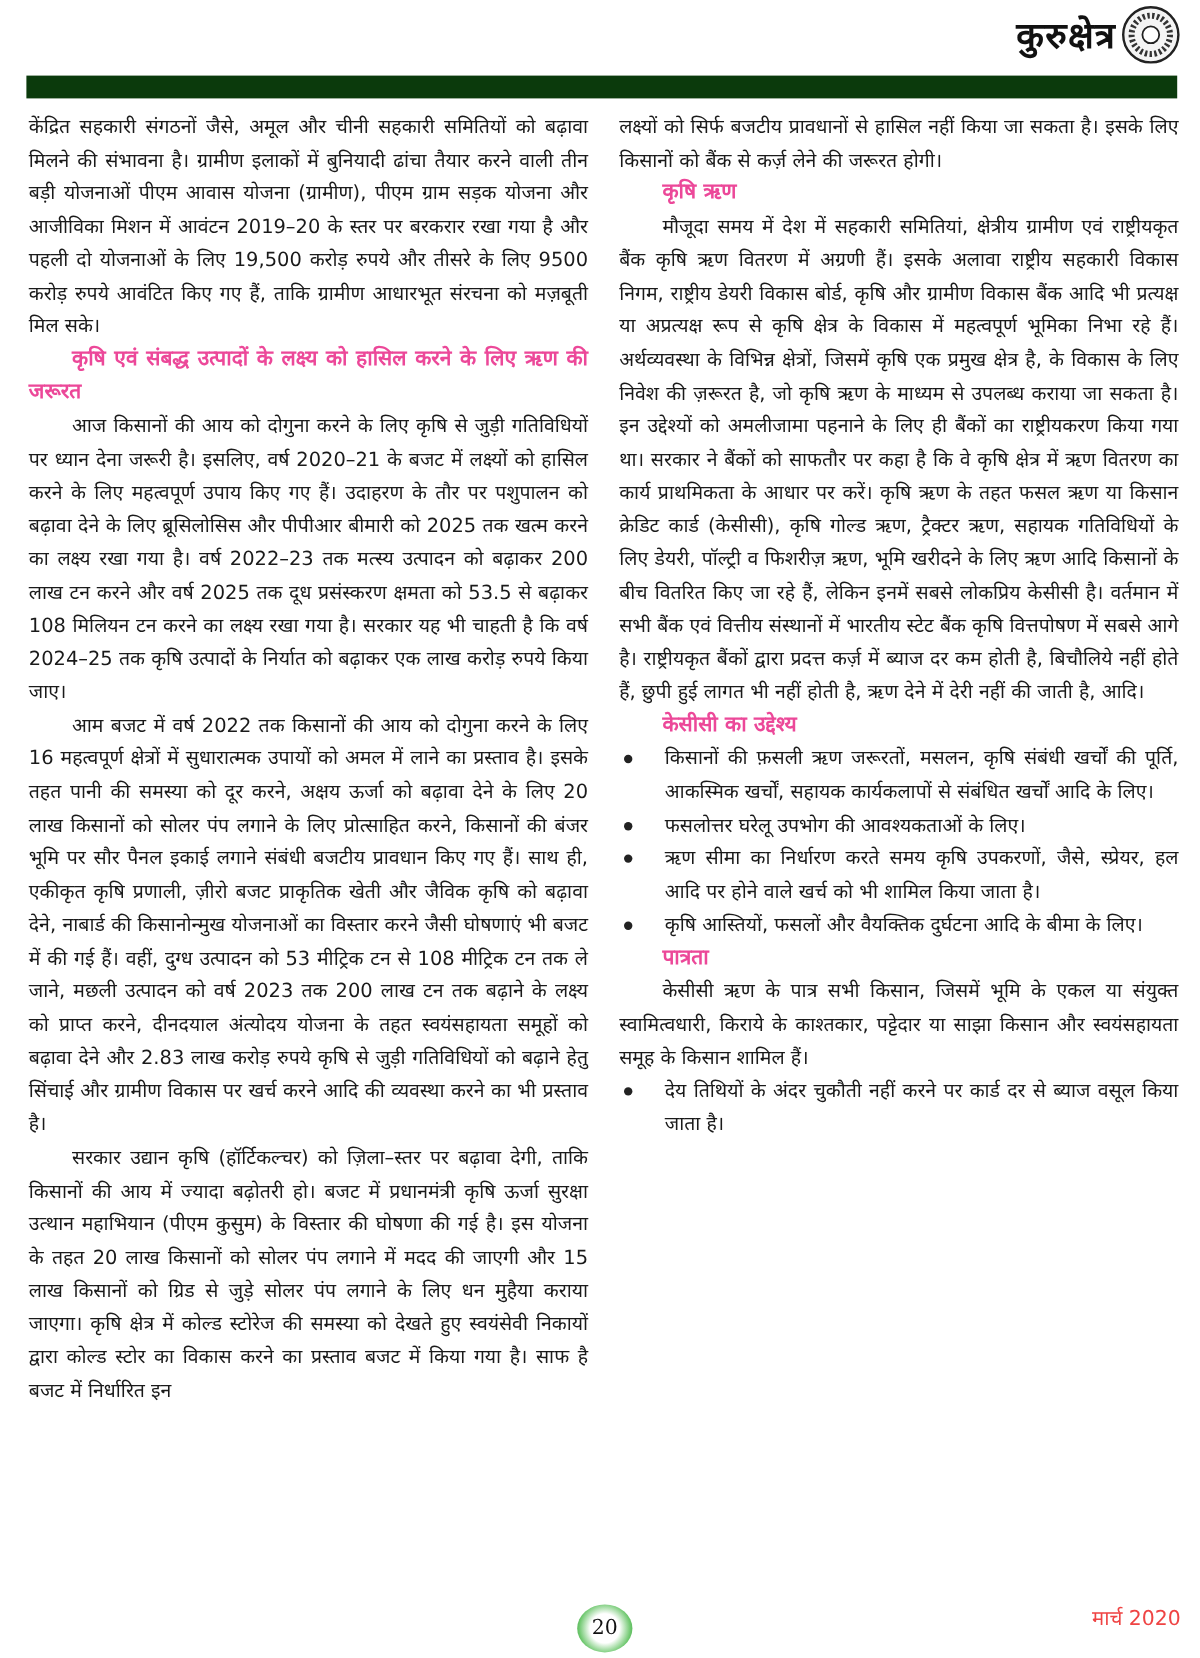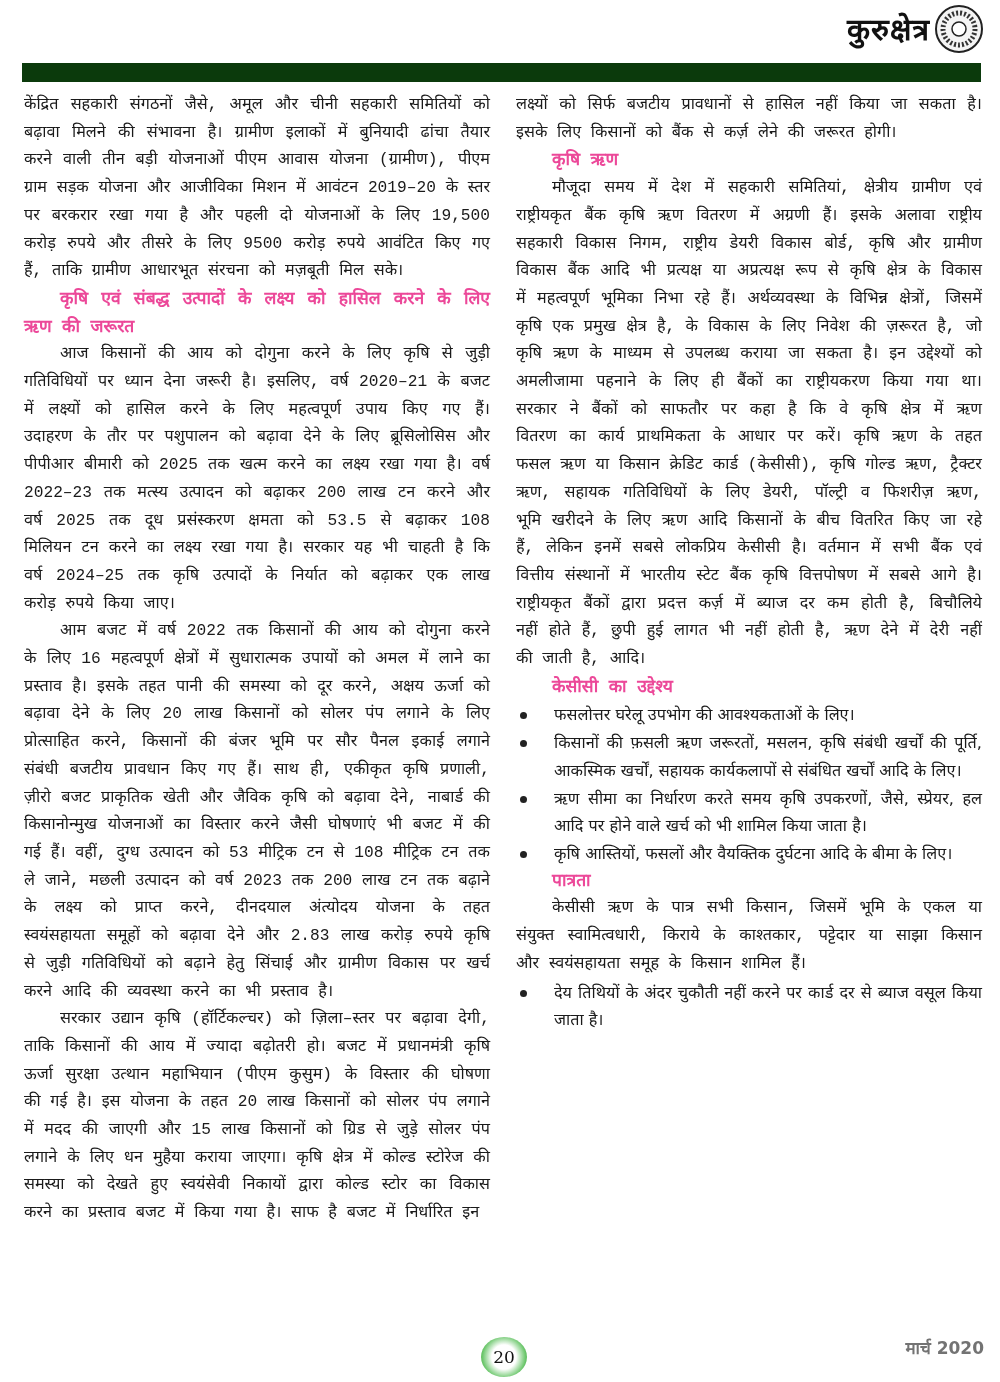--- a/index.html
+++ b/index.html
@@ -20,21 +20,21 @@
     .green-bar {
       position: absolute; top: 63px; left: 22px; width: 959px; height: 19px;
       background: #0b3a0c;
     }
     .col {
       position: absolute; top: 92px; width: 466px;
       font-size: 16.2px; line-height: 27.7px; text-align: justify;
     }
     .col.left { left: 24px; }
     .col.right { left: 516px; }
-    .col p { margin: 0; font-family: Liberation Mono, monospace; }
+    .col p { margin: 0; }
     .indent { text-indent: 36px; }
     .heading {
       color: #ec4899; font-weight: bold; font-size: 17.5px; line-height: 27.7px;
       margin: 0;
     }
     .heading.indented { text-indent: 36px; }
     .heading.sub { padding-left: 36px; }
     ul.bullets { list-style: none; margin: 0; padding: 0; }
     ul.bullets li { position: relative; padding-left: 38px; }
     ul.bullets li .dot {
@@ -42,21 +42,21 @@
       background: #222;
     }
     .page-badge {
       position: absolute; left: 481px; top: 1337px; width: 46px; height: 40px; border-radius: 50%;
       background: radial-gradient(circle at 50% 50%, #ffffff 0%, #ffffff 40%, #6fc86f 70%, #1e8a1e 100%);
       display: flex; align-items: center; justify-content: center;
       font-family: "DejaVu Serif", serif; font-size: 17px; color: #111;
     }
     .issue-date {
       position: absolute; right: 16px; top: 1336px;
-      font-size: 17px; font-weight: bold; color: #737373;
+      font-size: 17px; font-weight: normal; color: #ef4444;
     }
   </style>
 </head>
 <body>
 
 <div class="masthead">कुरुक्षेत्र</div>
 <div class="logo">
   <svg width="50" height="50" viewBox="0 0 50 50">
     <circle cx="25" cy="25" r="23" fill="#f4f4f4" stroke="#222" stroke-width="2"></circle>
     <circle cx="25" cy="25" r="16" fill="none" stroke="#333" stroke-width="5" stroke-dasharray="2 2"></circle>
@@ -72,22 +72,22 @@
   <p class="indent">आम बजट में वर्ष 2022 तक किसानों की आय को दोगुना करने के लिए 16 महत्वपूर्ण क्षेत्रों में सुधारात्मक उपायों को अमल में लाने का प्रस्ताव है। इसके तहत पानी की समस्या को दूर करने, अक्षय ऊर्जा को बढ़ावा देने के लिए 20 लाख किसानों को सोलर पंप लगाने के लिए प्रोत्साहित करने, किसानों की बंजर भूमि पर सौर पैनल इकाई लगाने संबंधी बजटीय प्रावधान किए गए हैं। साथ ही, एकीकृत कृषि प्रणाली, ज़ीरो बजट प्राकृतिक खेती और जैविक कृषि को बढ़ावा देने, नाबार्ड की किसानोन्मुख योजनाओं का विस्तार करने जैसी घोषणाएं भी बजट में की गई हैं। वहीं, दुग्ध उत्पादन को 53 मीट्रिक टन से 108 मीट्रिक टन तक ले जाने, मछली उत्पादन को वर्ष 2023 तक 200 लाख टन तक बढ़ाने के लक्ष्य को प्राप्त करने, दीनदयाल अंत्योदय योजना के तहत स्वयंसहायता समूहों को बढ़ावा देने और 2.83 लाख करोड़ रुपये कृषि से जुड़ी गतिविधियों को बढ़ाने हेतु सिंचाई और ग्रामीण विकास पर खर्च करने आदि की व्यवस्था करने का भी प्रस्ताव है।</p>
   <p class="indent">सरकार उद्यान कृषि (हॉर्टिकल्चर) को ज़िला–स्तर पर बढ़ावा देगी, ताकि किसानों की आय में ज्यादा बढ़ोतरी हो। बजट में प्रधानमंत्री कृषि ऊर्जा सुरक्षा उत्थान महाभियान (पीएम कुसुम) के विस्तार की घोषणा की गई है। इस योजना के तहत 20 लाख किसानों को सोलर पंप लगाने में मदद की जाएगी और 15 लाख किसानों को ग्रिड से जुड़े सोलर पंप लगाने के लिए धन मुहैया कराया जाएगा। कृषि क्षेत्र में कोल्ड स्टोरेज की समस्या को देखते हुए स्वयंसेवी निकायों द्वारा कोल्ड स्टोर का विकास करने का प्रस्ताव बजट में किया गया है। साफ है बजट में निर्धारित इन</p>
 </div>
 
 <div class="col right">
   <p>लक्ष्यों को सिर्फ बजटीय प्रावधानों से हासिल नहीं किया जा सकता है। इसके लिए किसानों को बैंक से कर्ज़ लेने की जरूरत होगी।</p>
   <p class="heading sub">कृषि ऋण</p>
   <p class="indent">मौजूदा समय में देश में सहकारी समितियां, क्षेत्रीय ग्रामीण एवं राष्ट्रीयकृत बैंक कृषि ऋण वितरण में अग्रणी हैं। इसके अलावा राष्ट्रीय सहकारी विकास निगम, राष्ट्रीय डेयरी विकास बोर्ड, कृषि और ग्रामीण विकास बैंक आदि भी प्रत्यक्ष या अप्रत्यक्ष रूप से कृषि क्षेत्र के विकास में महत्वपूर्ण भूमिका निभा रहे हैं। अर्थव्यवस्था के विभिन्न क्षेत्रों, जिसमें कृषि एक प्रमुख क्षेत्र है, के विकास के लिए निवेश की ज़रूरत है, जो कृषि ऋण के माध्यम से उपलब्ध कराया जा सकता है। इन उद्देश्यों को अमलीजामा पहनाने के लिए ही बैंकों का राष्ट्रीयकरण किया गया था। सरकार ने बैंकों को साफतौर पर कहा है कि वे कृषि क्षेत्र में ऋण वितरण का कार्य प्राथमिकता के आधार पर करें। कृषि ऋण के तहत फसल ऋण या किसान क्रेडिट कार्ड (केसीसी), कृषि गोल्ड ऋण, ट्रैक्टर ऋण, सहायक गतिविधियों के लिए डेयरी, पॉल्ट्री व फिशरीज़ ऋण, भूमि खरीदने के लिए ऋण आदि किसानों के बीच वितरित किए जा रहे हैं, लेकिन इनमें सबसे लोकप्रिय केसीसी है। वर्तमान में सभी बैंक एवं वित्तीय संस्थानों में भारतीय स्टेट बैंक कृषि वित्तपोषण में सबसे आगे है। राष्ट्रीयकृत बैंकों द्वारा प्रदत्त कर्ज़ में ब्याज दर कम होती है, बिचौलिये नहीं होते हैं, छुपी हुई लागत भी नहीं होती है, ऋण देने में देरी नहीं की जाती है, आदि।</p>
   <p class="heading sub">केसीसी का उद्देश्य</p>
   <ul class="bullets">
+    <li><span class="dot"></span><span>किसानों की फ़सली ऋण जरूरतों, मसलन, कृषि संबंधी खर्चों की पूर्ति, आकस्मिक खर्चों, सहायक कार्यकलापों से संबंधित खर्चों आदि के लिए।</span></li>
     <li><span class="dot"></span><span>फसलोत्तर घरेलू उपभोग की आवश्यकताओं के लिए।</span></li>
-    <li><span class="dot"></span><span>किसानों की फ़सली ऋण जरूरतों, मसलन, कृषि संबंधी खर्चों की पूर्ति, आकस्मिक खर्चों, सहायक कार्यकलापों से संबंधित खर्चों आदि के लिए।</span></li>
     <li><span class="dot"></span><span>ऋण सीमा का निर्धारण करते समय कृषि उपकरणों, जैसे, स्प्रेयर, हल आदि पर होने वाले खर्च को भी शामिल किया जाता है।</span></li>
     <li><span class="dot"></span><span>कृषि आस्तियों, फसलों और वैयक्तिक दुर्घटना आदि के बीमा के लिए।</span></li>
   </ul>
   <p class="heading sub">पात्रता</p>
   <p class="indent">केसीसी ऋण के पात्र सभी किसान, जिसमें भूमि के एकल या संयुक्त स्वामित्वधारी, किराये के काश्तकार, पट्टेदार या साझा किसान और स्वयंसहायता समूह के किसान शामिल हैं।</p>
   <ul class="bullets">
     <li><span class="dot"></span><span>देय तिथियों के अंदर चुकौती नहीं करने पर कार्ड दर से ब्याज वसूल किया जाता है।</span></li>
   </ul>
 </div>
 

